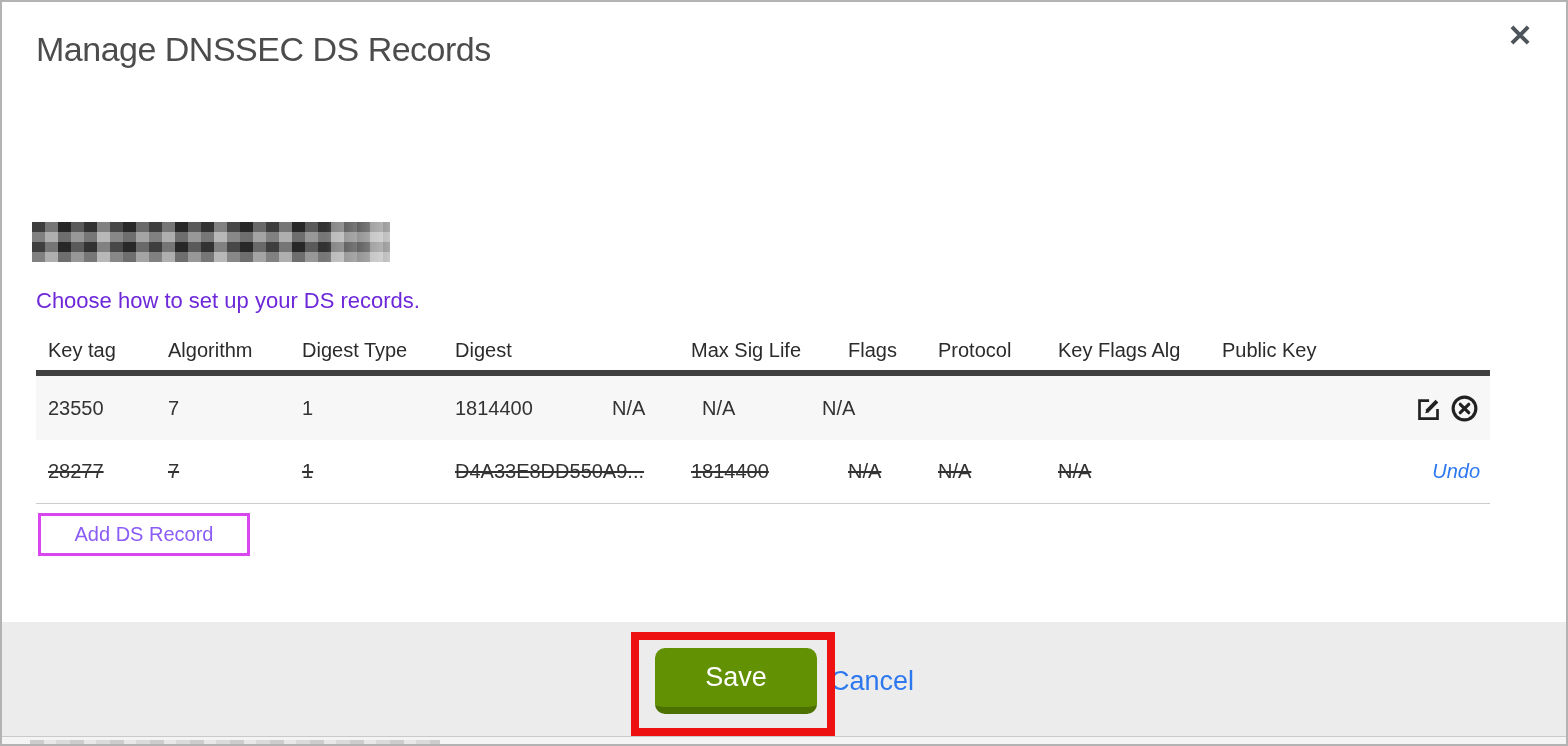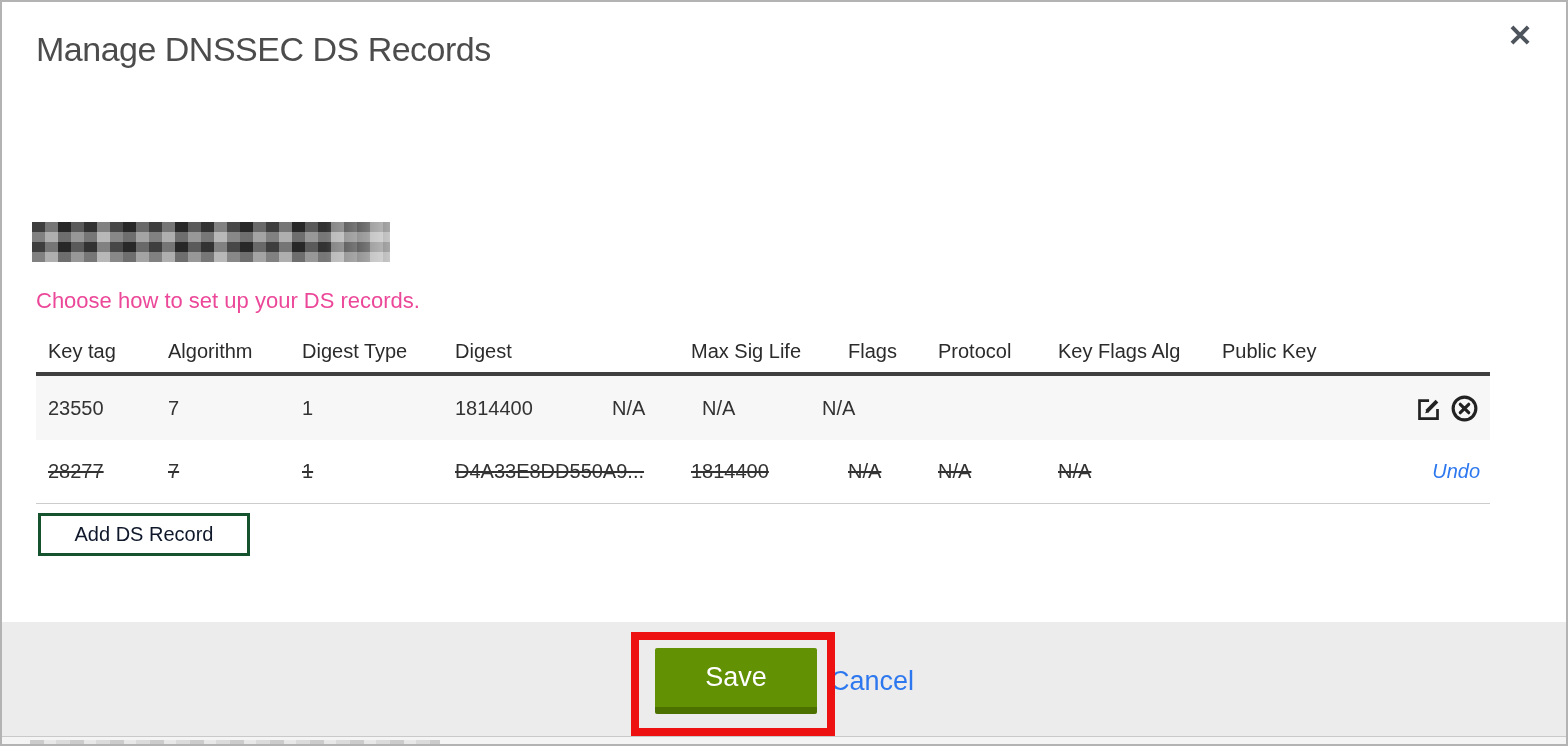--- a/index.html
+++ b/index.html
@@ -23,61 +23,61 @@
     position:absolute; left:30px; top:220px; width:358px; height:40px;
     background-image:
       linear-gradient(90deg, rgba(255,255,255,0) 82%, rgba(255,255,255,0.55)),
       repeating-linear-gradient(0deg, rgba(255,255,255,0.30) 0 10px, rgba(0,0,0,0.16) 10px 20px),
       repeating-linear-gradient(90deg, #4a4a4a 0 13px, #8c8c8c 13px 26px, #2f2f2f 26px 39px,
         #6b6b6b 39px 52px, #3c3c3c 52px 65px, #9a9a9a 65px 78px, #555555 78px 91px,
         #303030 91px 104px, #7d7d7d 104px 117px);
   }
   .instruction {
     position:absolute; left:34px; top:286px;
-    font-size:22px; color:#ec4899; font-weight:400;
+    font-size:22px; color:#6d28d9; font-weight:400;
   }
   
   .ds-table { position:absolute; left:34px; top:328px; width:1454px; font-size:20px; color:#333; }
   .t-row { display:flex; align-items:center; }
-  .t-head { height:46px; border-bottom:4px solid #404040; }
+  .t-head { height:46px; border-bottom:6px solid #404040; }
   .t-head .cell { font-weight:400; color:#2b2b2b; }
   .t-body-row-0 { height:64px; background:#f7f7f7; }
   .t-body-row-1 { height:64px; background:#ffffff; border-bottom:1px solid #cccccc; }
   .cell { padding-left:12px; white-space:nowrap; overflow:hidden; }
   .c0 { width:120px; } .c1 { width:134px; } .c2 { width:153px; } .c3 { width:236px; }
   .c4 { width:157px; } .c5 { width:90px; } .c6 { width:120px; } .c7 { width:164px; }
   .c8 { width:150px; }
   .c-actions { flex:1; display:flex; justify-content:flex-end; align-items:center; padding-right:10px; gap:4px; }
   .struck .cell { text-decoration:line-through; }
   .struck .c-actions { text-decoration:none; }
   .icon-btn { background:none; border:none; cursor:pointer; width:32px; height:32px; padding:0; display:flex; align-items:center; justify-content:center; color:#222; }
   .icon-btn svg { display:block; }
   .undo-link { color:#2d78ef; text-decoration:none; font-size:20px; cursor:pointer;font-style:italic; }
   
   .add-ds-btn {
     position:absolute; left:36px; top:511px; width:212px; height:43px;
-    background:#ffffff; border:3px solid #14532d; color:#0f172a;
+    background:#ffffff; border:3px solid #d946ef; color:#8b5cf6;
     font-size:20px; font-family:inherit; cursor:pointer;
   }
   
   .dlg-footer {
     position:absolute; left:0; top:620px; width:1564px; height:114px;
     background:#ececec;
   }
   .bottom-strip {
     position:absolute; left:0; top:734px; width:1564px; height:8px;
     background:#f4f4f4; border-top:1px solid #c9c9c9;
   }
   .page-remnant {
     position:absolute; left:28px; top:738px; width:410px; height:4px; opacity:.45;
     background:repeating-linear-gradient(90deg, #9a9a9a 0 14px, #d9d9d9 14px 26px, #bbbbbb 26px 40px);
   }
   .save-btn {
     position:absolute; left:653px; top:646px; width:162px; height:66px;
-    background:#629103; border:none; border-bottom:7px solid #4c7101; border-radius:2px;
+    background:#629103; border:none; border-bottom:7px solid #4c7101; border-radius:10px;
     color:#ffffff; font-size:27px; font-family:inherit; cursor:pointer;
   }
   .cancel-link {
     position:absolute; left:828px; top:664px;
     color:#2d78ef; font-size:27px; text-decoration:none; cursor:pointer;
   }
   .annotation-rect {
     position:absolute; left:629px; top:630px; width:204px; height:104px;
     border:8px solid #ee1111; pointer-events:none;
   }

